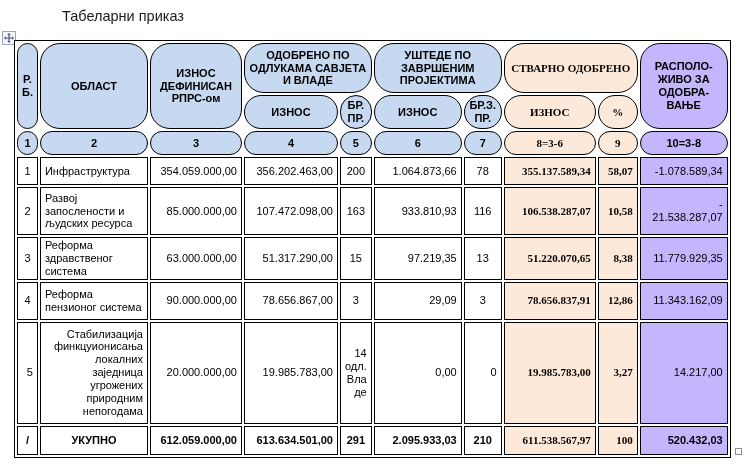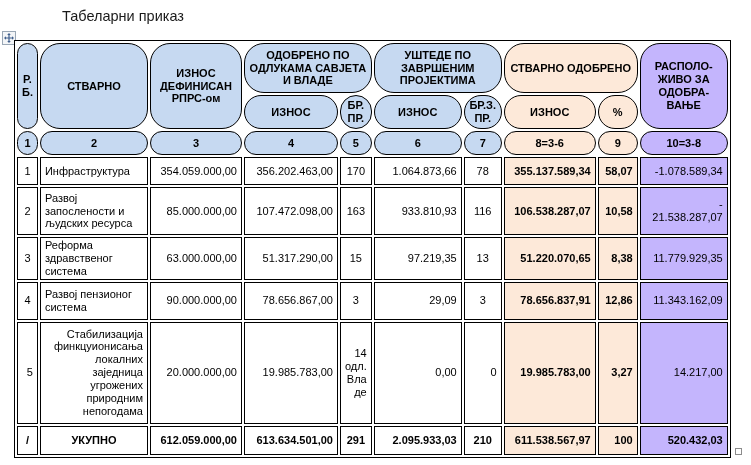--- a/index.html
+++ b/index.html
@@ -40,21 +40,21 @@
     font-size: 11px;
     line-height: 1.18;
     vertical-align: middle;
     padding: 1px 4px;
     white-space: pre-line;
     overflow-wrap: break-word;
     box-sizing: content-box;
   }
   .hdr  { font-weight: bold; text-align: center; border-radius: 20px; }
   .blue { background: #c6d9f1; }
-  .peach{ background: #fde9d9; }
+  .peach{ background: #fde9d9; font-family: Liberation Serif, serif; }
   .lav  { background: #c4b5fd; }
   .num  { text-align: right; }
   .ctr  { text-align: center; }
   .left { text-align: left; }
   .bold { font-weight: bold; }
   
   .h-grp td { height: 46px; }
   .h-sub td { height: 30px; }
   .h-num td { height: 20px; }
   .h-r1  td { height: 24px; }
@@ -88,21 +88,21 @@
         <col style="width:88px">
       <col style="width:38px">
         <col style="width:92px">
         <col style="width:40px">
       <col style="width:88px">
     </colgroup>
 
     <tbody>
         <tr class="h-grp">
       <td rowspan="2" class="hdr blue">Р. Б.</td>
-      <td rowspan="2" class="hdr blue">СТВАРНО</td>
+      <td rowspan="2" class="hdr blue">ОБЛАСТ</td>
       <td rowspan="2" class="hdr blue">ИЗНОС ДЕФИНИСАН РПРС-ом</td>
       <td colspan="2" class="hdr blue">ОДОБРЕНО ПО ОДЛУКАМА САВЈЕТА И ВЛАДЕ</td>
       <td colspan="2" class="hdr blue">УШТЕДЕ ПО ЗАВРШЕНИМ ПРОЈЕКТИМА</td>
       <td colspan="2" class="hdr peach">СТВАРНО ОДОБРЕНО</td>
       <td rowspan="2" class="hdr lav">РАСПОЛО-ЖИВО ЗА ОДОБРА-ВАЊЕ</td>
     </tr>
 
     <tr class="h-sub">
       <td class="hdr blue">ИЗНОС</td>
       <td class="hdr blue">БР. ПР.</td>
@@ -123,21 +123,21 @@
       <td class="hdr peach">8=3-6</td>
       <td class="hdr peach">9</td>
       <td class="hdr lav">10=3-8</td>
     </tr>
 
     <tr class="h-r1">
       <td class="ctr">1</td>
       <td class="left">Инфраструктура</td>
       <td class="num">354.059.000,00</td>
       <td class="num">356.202.463,00</td>
-      <td class="ctr">170</td>
+      <td class="ctr">200</td>
       <td class="num">1.064.873,66</td>
       <td class="ctr">78</td>
       <td class="num bold peach">355.137.589,34</td>
       <td class="num bold peach">58,07</td>
       <td class="num lav">-1.078.589,34</td>
     </tr>
 
     <tr class="h-r2">
       <td class="ctr">2</td>
       <td class="left">Развој запослености и људских ресурса</td>
@@ -160,21 +160,21 @@
       <td class="ctr">15</td>
       <td class="num">97.219,35</td>
       <td class="ctr">13</td>
       <td class="num bold peach">51.220.070,65</td>
       <td class="num bold peach">8,38</td>
       <td class="num lav">11.779.929,35</td>
     </tr>
 
     <tr class="h-r4">
       <td class="ctr">4</td>
-      <td class="left">Развој пензионог система</td>
+      <td class="left">Реформа пензионог система</td>
       <td class="num">90.000.000,00</td>
       <td class="num">78.656.867,00</td>
       <td class="ctr">3</td>
       <td class="num">29,09</td>
       <td class="ctr">3</td>
       <td class="num bold peach">78.656.837,91</td>
       <td class="num bold peach">12,86</td>
       <td class="num lav">11.343.162,09</td>
     </tr>
 

